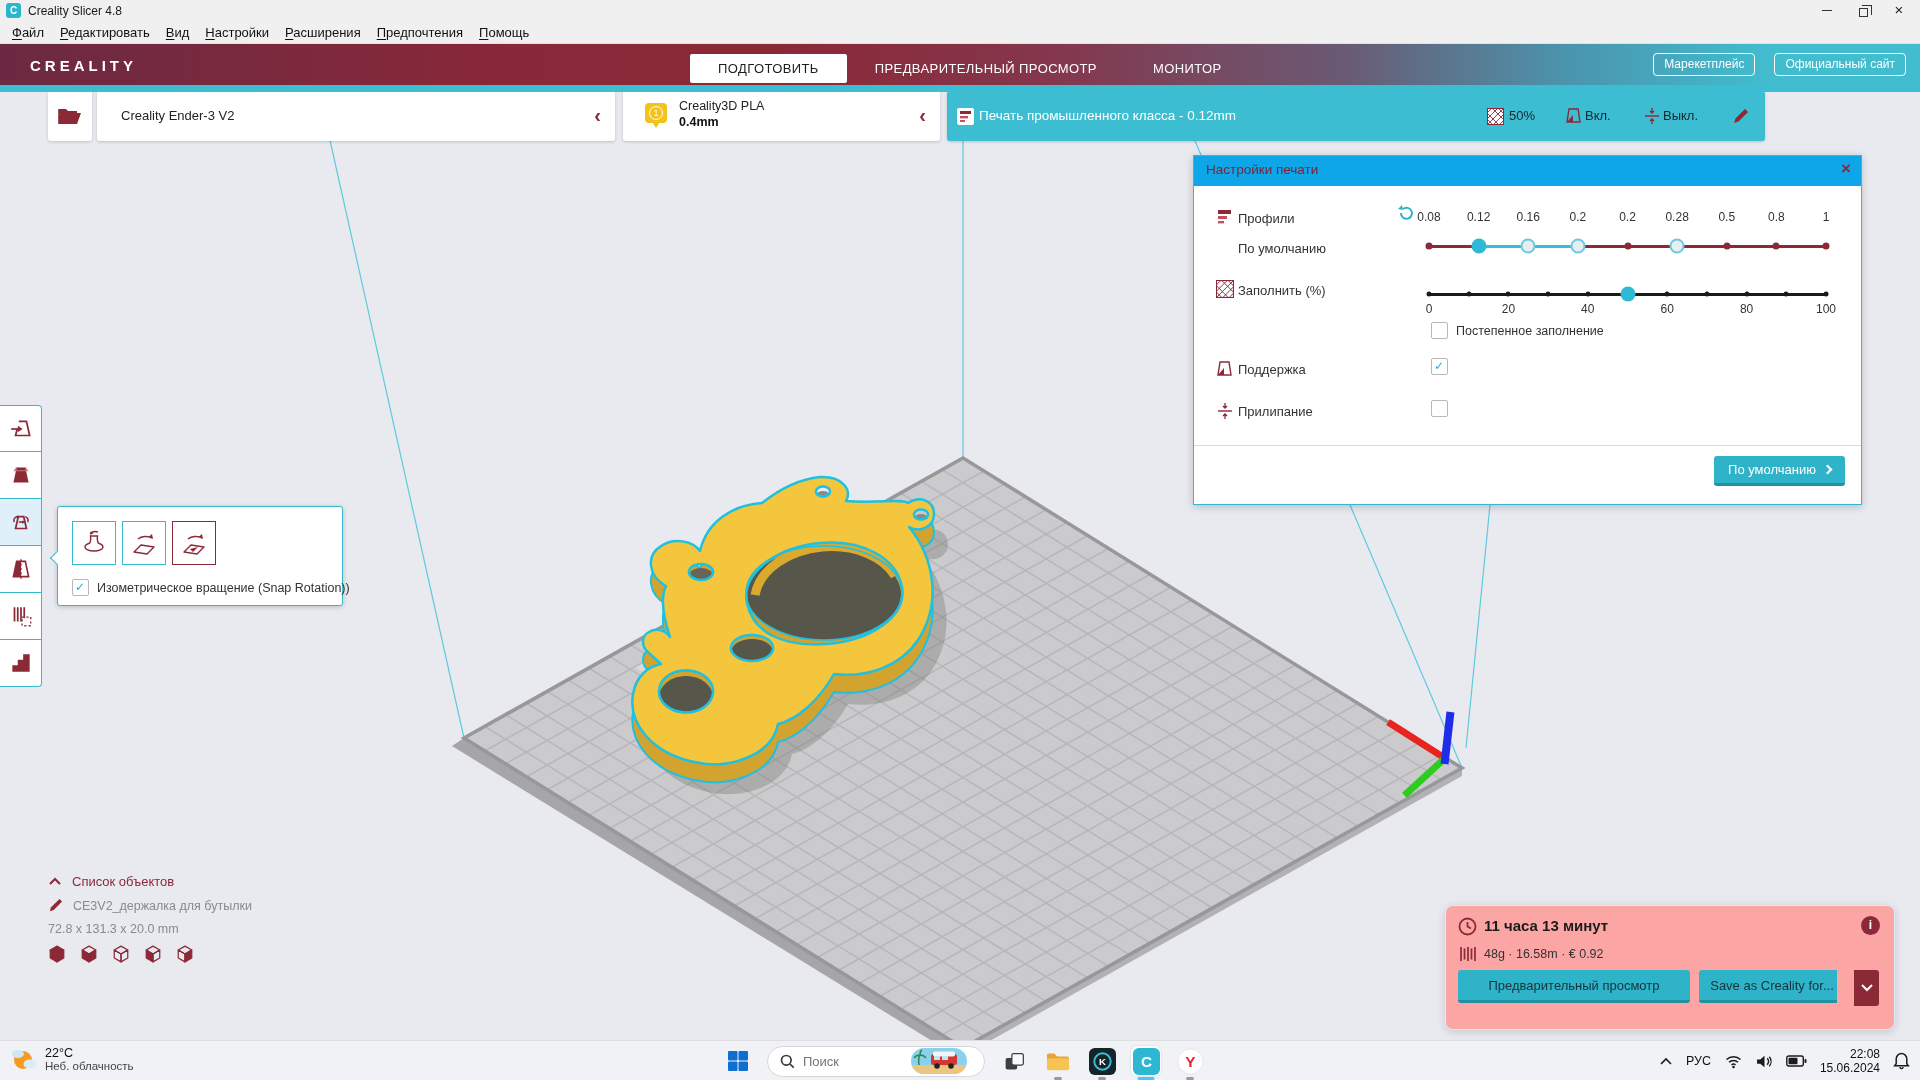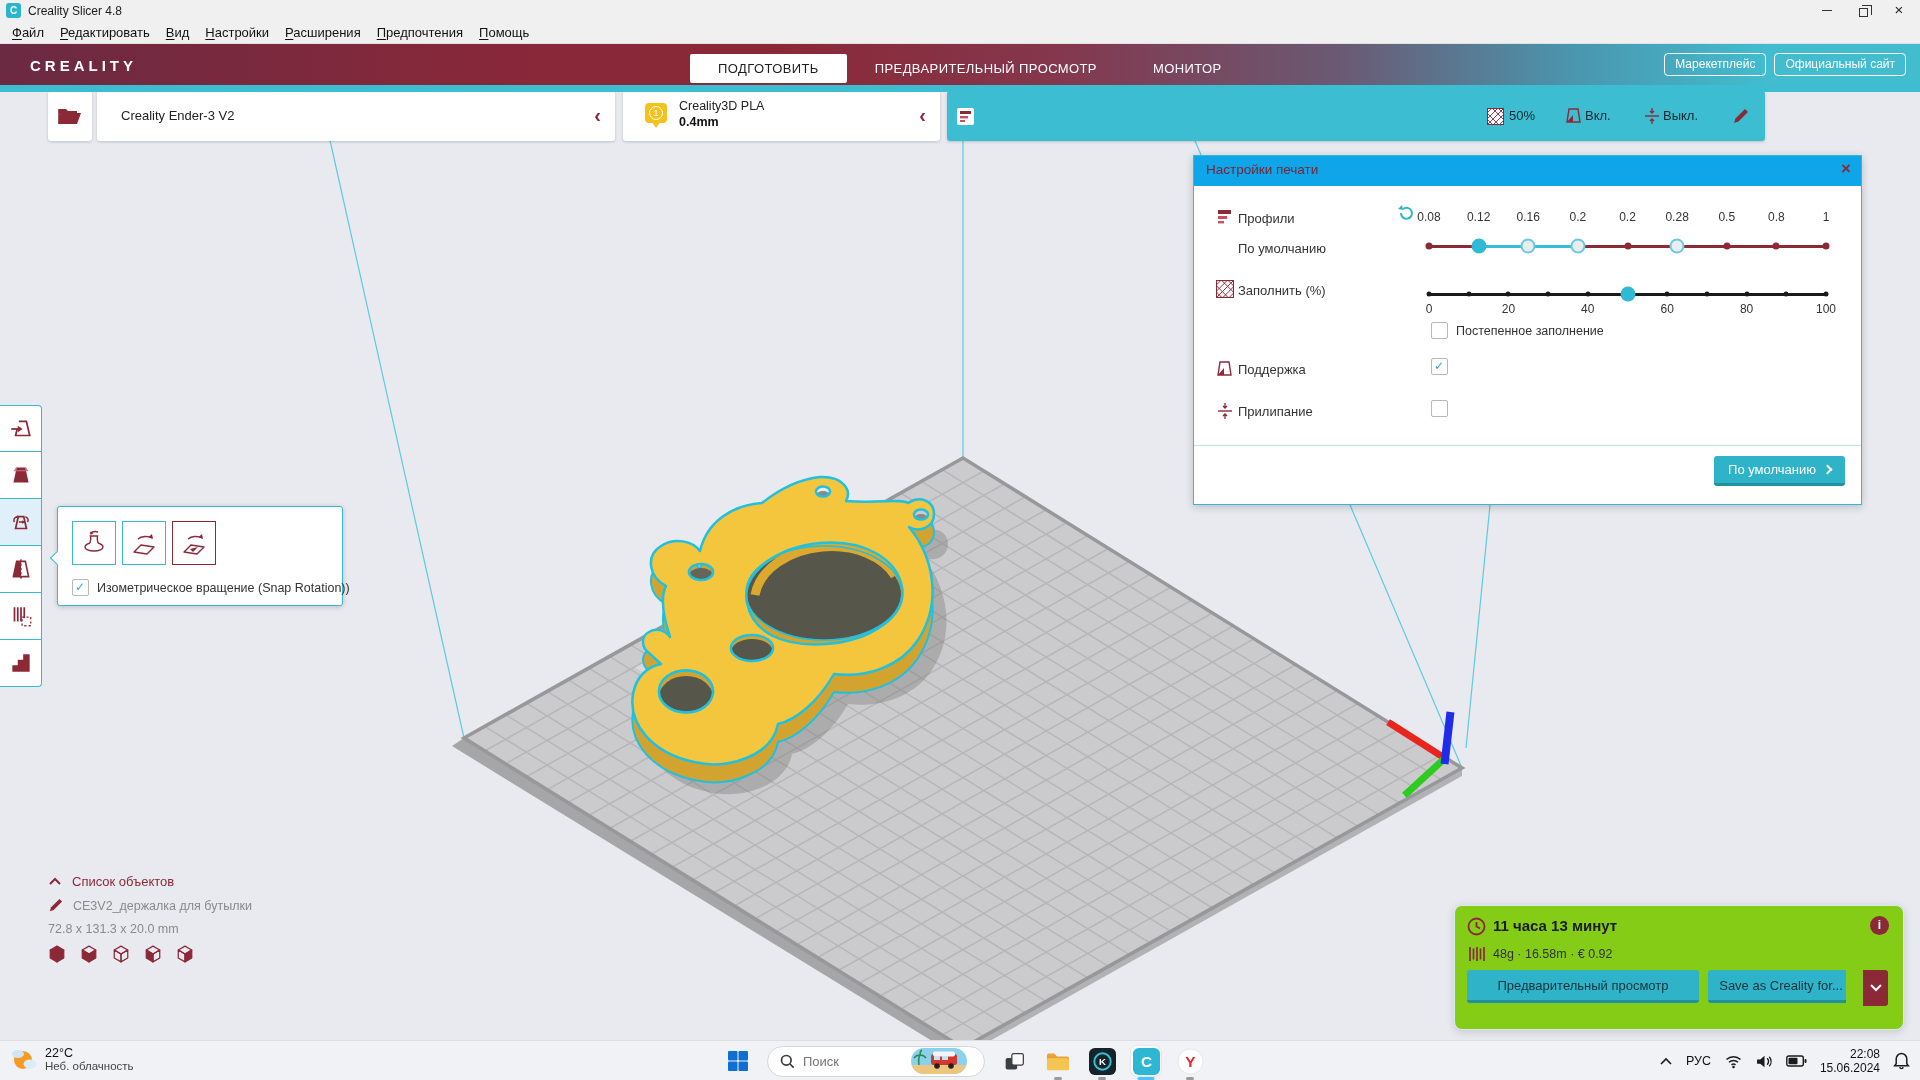--- a/index.html
+++ b/index.html
@@ -21,21 +21,21 @@
   .menu-item { font-size:13px; color:#111; padding:0 8px; cursor:default; }
   .menu-item u { text-underline-offset:2px; }
 
   
   #header { position:absolute; left:0; top:44px; width:1920px; height:41px; z-index:40;
     background:linear-gradient(90deg,#6b2a42 0%,#87283a 25%,#8b2836 40%,#84374d 55%,#6a5a74 70%,#4a96ae 82%,#42bccf 92%,#42bccf 100%); }
   #brand { position:absolute; left:30px; top:13px; color:#fff; font-size:15px; font-weight:bold; letter-spacing:4px; }
   #tabs { position:absolute; left:690px; top:52px-44px; top:8px; height:33px; display:flex; align-items:center; }
   .tab { font-size:13px; letter-spacing:0.4px; color:#fff; padding:0 28px; line-height:29px; white-space:nowrap; }
   .tab.active { background:#fff; color:#1d1d1d; border-radius:2px; height:29px; }
-  #header-links { position:absolute; right:14px; top:9px; display:flex; gap:8px; }
+  #header-links { position:absolute; right:14px; top:9px; display:flex; gap:19px; }
   .hlink { border:1px solid #fff; border-radius:4px; color:#fff; font-size:12px; padding:3px 10px 4px; white-space:nowrap; }
 
   
   #tealstrip { position:absolute; left:0; top:85px; width:1920px; height:7px; background:#3dbdd2; z-index:39; }
   .card { position:absolute; top:91px; height:50px; background:#fff; border-radius:3px; box-shadow:0 1px 3px rgba(0,0,0,0.18); z-index:38; }
   #card-open { left:48px; width:44px; display:flex; align-items:center; justify-content:center; }
   #card-printer { left:97px; width:518px; }
   #card-printer .name { position:absolute; left:24px; top:0; line-height:50px; font-size:13px; color:#222; }
   .chev-left { position:absolute; right:14px; top:0; line-height:48px; font-size:20px; font-weight:bold; color:#8c2937; }
   #card-material { left:623px; width:317px; }
@@ -106,21 +106,21 @@
   #sp-default-btn .chev { width:7px; height:7px; border-right:2px solid #fff; border-top:2px solid #fff; transform:rotate(45deg); }
 
   
   #object-list { position:absolute; left:48px; top:874px; z-index:12; }
   .ol-row { display:flex; align-items:center; gap:10px; margin-bottom:9px; }
   #ol-header { color:#8c2937; font-size:13px; }
   .ol-gray { color:#8a8a8a; font-size:12.5px; }
   #ol-cubes { display:flex; gap:14px; margin-top:4px; }
 
   
-  #job-panel { position:absolute; left:1445px; top:905px; width:450px; height:125px; background:#84cc16; border:1px solid #d7edf2; border-radius:8px; box-shadow:0 2px 8px rgba(0,0,0,0.15); z-index:12;margin-left:9px; }
+  #job-panel { position:absolute; left:1445px; top:905px; width:450px; height:125px; background:#fca5a5; border:1px solid #d7edf2; border-radius:8px; box-shadow:0 2px 8px rgba(0,0,0,0.15); z-index:12; }
   #job-time { position:absolute; left:38px; top:11px; font-size:15px; font-weight:bold; color:#1c1c1c; }
   #job-usage { position:absolute; left:38px; top:41px; font-size:12.5px; color:#333; }
   #job-info { position:absolute; right:14px; top:10px; width:19px; height:19px; background:#8c2937; border-radius:50%; color:#fff; font-size:12px; font-weight:bold; text-align:center; line-height:19px; }
   .job-btn { position:absolute; top:64px; height:33px; background:#2fb3c9; border-bottom:3px solid #21919f; border-radius:3px; color:#17333c; font-size:13px; display:flex; align-items:center; justify-content:center; }
   #btn-preview { left:12px; width:232px; }
   #btn-save { left:253px; width:138px; border-radius:3px 0 0 3px;padding-left:8px; }
   #btn-save-chev { position:absolute; left:408px; top:64px; width:25px; height:36px; background:#8c2937; border-radius:0 3px 3px 0; display:flex; align-items:center; justify-content:center; }
 
   
   #taskbar { position:absolute; left:0; top:1040px; width:1920px; height:40px; background:#f1f2f6; border-top:1px solid #dddde2; z-index:50;padding-left:19px; }
@@ -301,20 +301,21 @@
   <span class="chev-left">‹</span>
 </div>
 
 <div id="card-settings">
   <svg class="cs-ic" id="cs-icon-layers" width="17" height="17" viewBox="0 0 17 17">
     <rect x="0" y="0" width="17" height="17" rx="2" fill="#fff"></rect>
     <rect x="3" y="3" width="11" height="3" fill="#8c2937"></rect>
       <rect x="3" y="8" width="8" height="2.4" fill="#c94f5e"></rect>
       <rect x="3" y="12" width="5" height="2" fill="#c94f5e"></rect>
   </svg>
+  <span id="cs-profile-label">Печать промышленного класса - 0.12mm</span>
   <svg class="cs-ic" id="cs-icon-infill" width="17" height="17" viewBox="0 0 17 17">
     <rect x="0.5" y="0.5" width="16" height="16" fill="#fff" stroke="#8c2937"></rect>
     <path d="M0 5 L5 0 M0 11 L11 0 M0 17 L17 0 M6 17 L17 6 M12 17 L17 12 M0 5 L12 17 M0 11 L6 17 M5 0 L17 12 M11 0 L17 6" stroke="#8c2937" stroke-width="0.9"></path>
   </svg>
   <span class="cs-val" id="cs-val-infill">50%</span>
   <svg class="cs-ic" id="cs-icon-support" width="18" height="18" viewBox="0 0 18 18">
     <path d="M4 2 h9 l2 13 h-13 z" fill="none" stroke="#8c2937" stroke-width="1.4"></path>
     <path d="M2 15 L8 8 v7 z" fill="#8c2937"></path>
   </svg>
   <span class="cs-val" id="cs-val-support">Вкл.</span>

